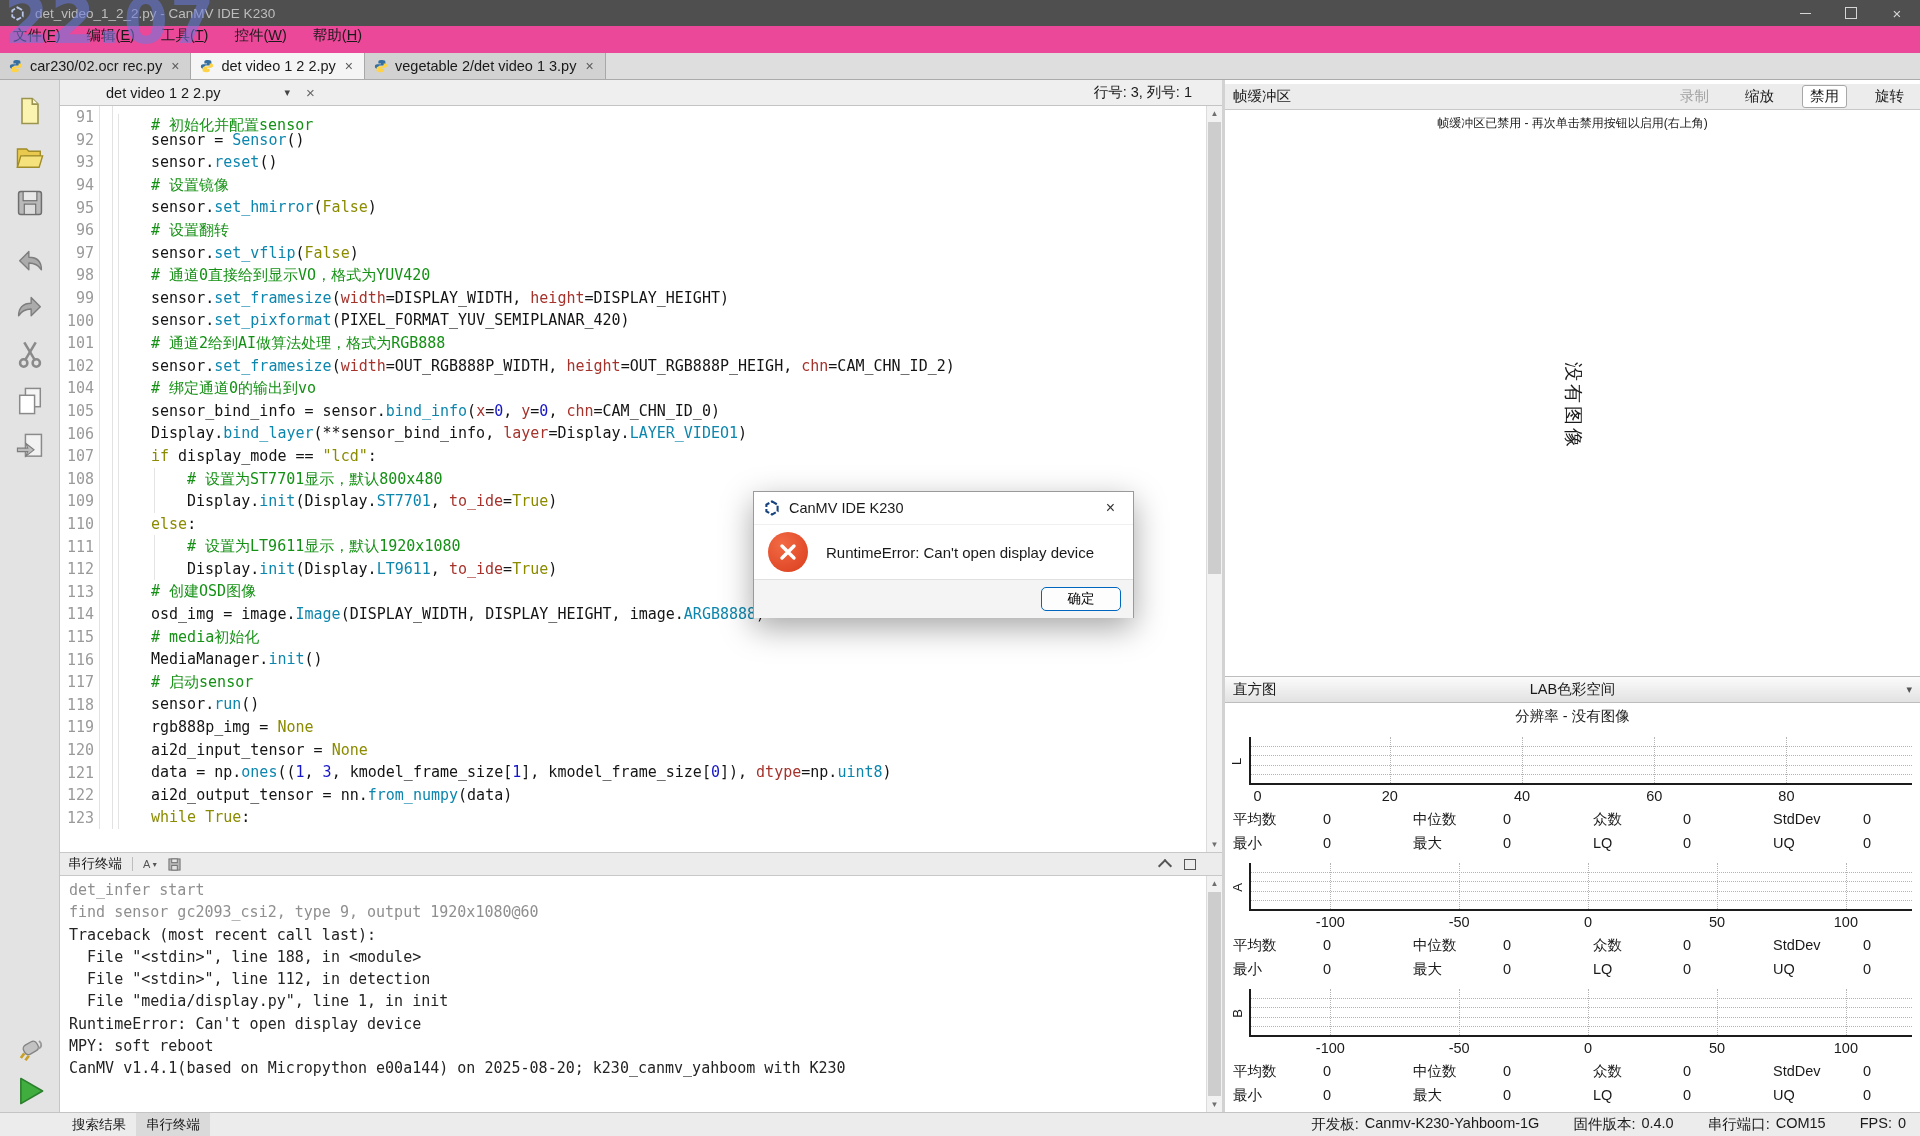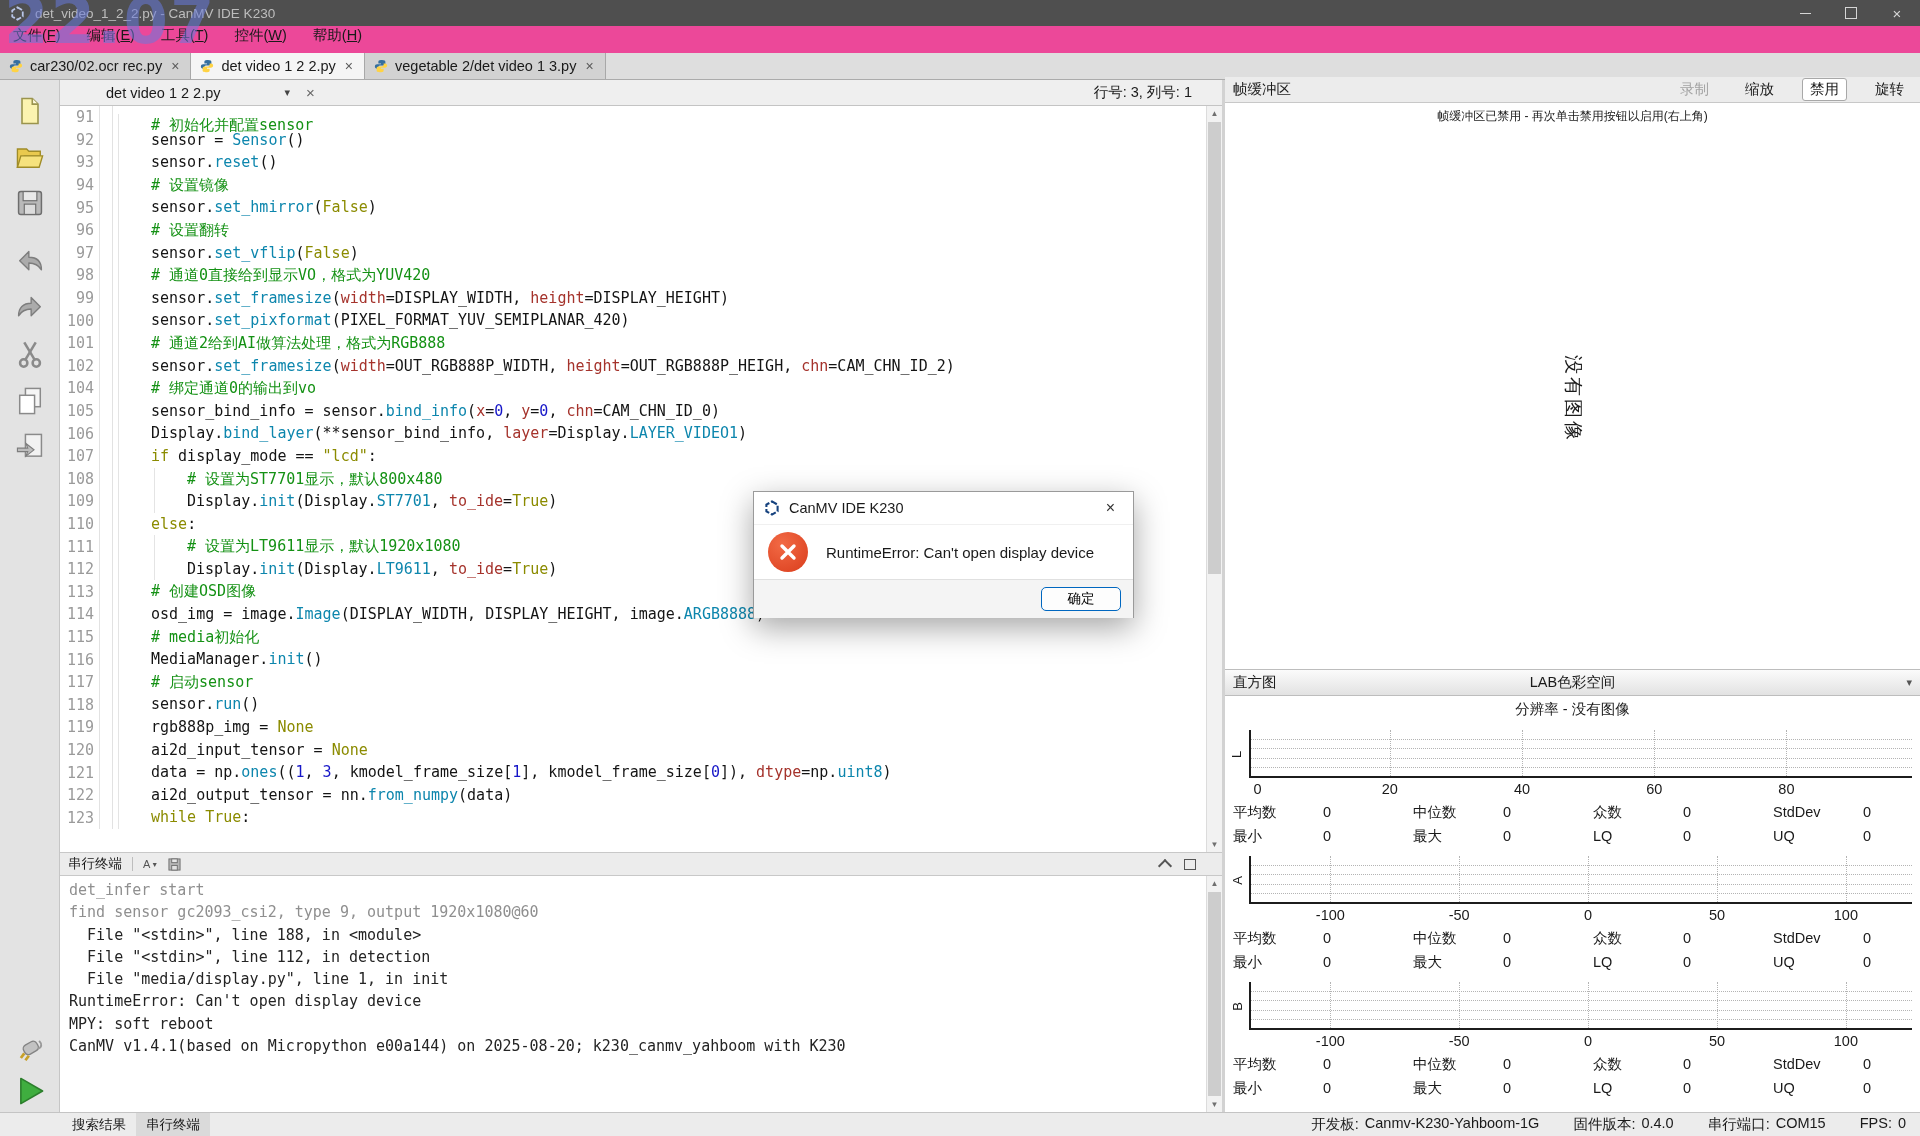--- a/index.html
+++ b/index.html
@@ -71,21 +71,21 @@
   .th-right{margin-left:auto;display:flex;gap:14px;margin-right:18px;align-items:center;}
   .chev-up{width:8px;height:8px;border-left:2px solid #555;border-top:2px solid #555;transform:rotate(45deg);margin-top:3px;}
   .popout{width:10px;height:9px;border:1.5px solid #555;}
   .terminal{position:absolute;left:60px;top:876px;width:1162px;height:236px;background:#fff;overflow:hidden;}
   .tline{margin:0;padding:0 0 0 9px;font:15px/22.3px "DejaVu Sans Mono",monospace;color:#242424;white-space:pre;}
   .tline.muted{color:#8f8f8f;}
   .terminal-pad{padding-top:3px;}
   
   .splitter{position:absolute;left:1222px;top:80px;width:3px;height:1032px;background:#d2d2d2;}
   
-  .right-panel{position:absolute;left:1225px;top:77px;width:695px;height:1032px;background:#fff;}
+  .right-panel{position:absolute;left:1225px;top:84px;width:695px;height:1032px;background:#fff;}
   .fb-header{height:26px;background:#ececec;border-bottom:1px solid #c8c8c8;display:flex;align-items:center;
     padding:0 8px;box-sizing:border-box;}
   .fb-title{font-size:14.5px;}
   .fb-buttons{margin-left:auto;display:flex;gap:20px;align-items:center;}
   .fb-btn{font-size:14.5px;padding:1px 7px;border:1px solid transparent;}
   .fb-btn.active{background:#fff;border:1px solid #a8a8a8;border-radius:3px;}
   .fb-btn.disabled{color:#a3a3a3;}
   .fb-msg{height:26px;display:flex;align-items:center;justify-content:center;font-size:12px;}
   .fb-body{position:relative;height:540px;background:#fff;}
   .no-image{position:absolute;left:50%;top:50%;transform:translate(-50%,-50%) rotate(90deg);
@@ -452,20 +452,21 @@
       <span class="chev-up"></span>
       <span class="popout"></span>
     </span>
   </div>
 
   <div class="terminal">
     <div class="terminal-pad" id="terminal-lines">
         <pre class="tline muted">det_infer start</pre>
         <pre class="tline muted">find sensor gc2093_csi2, type 9, output 1920x1080@60</pre>
         <pre class="tline"></pre>
+        <pre class="tline">Traceback (most recent call last):</pre>
         <pre class="tline">  File "&lt;stdin&gt;", line 188, in &lt;module&gt;</pre>
         <pre class="tline">  File "&lt;stdin&gt;", line 112, in detection</pre>
         <pre class="tline">  File "media/display.py", line 1, in init</pre>
         <pre class="tline">RuntimeError: Can't open display device</pre>
         <pre class="tline">MPY: soft reboot</pre>
         <pre class="tline">CanMV v1.4.1(based on Micropython e00a144) on 2025-08-20; k230_canmv_yahboom with K230</pre>
       </div>
     <div class="vscroll">
       <div class="sb-arrow">▲</div>
       <div class="sb-thumb" style="top:16px;bottom:16px;"></div>

